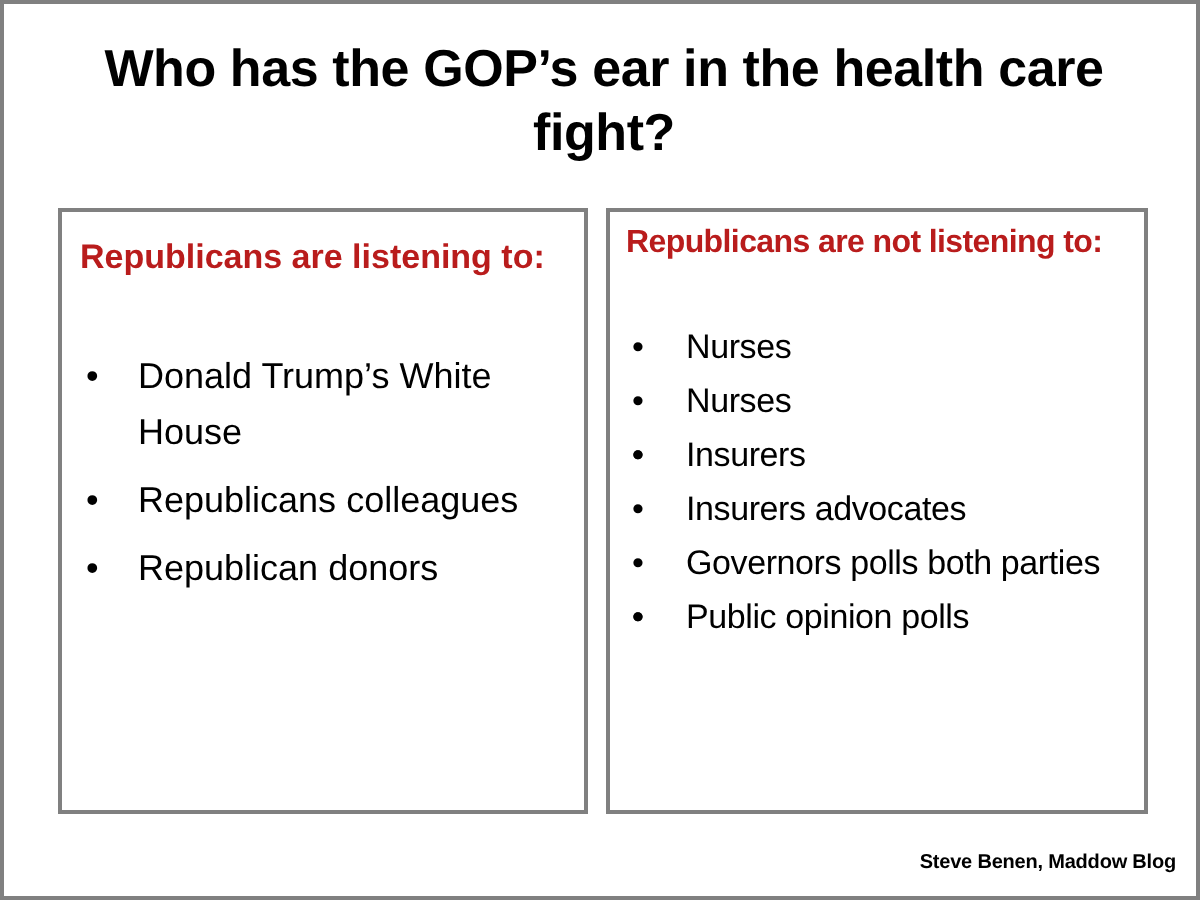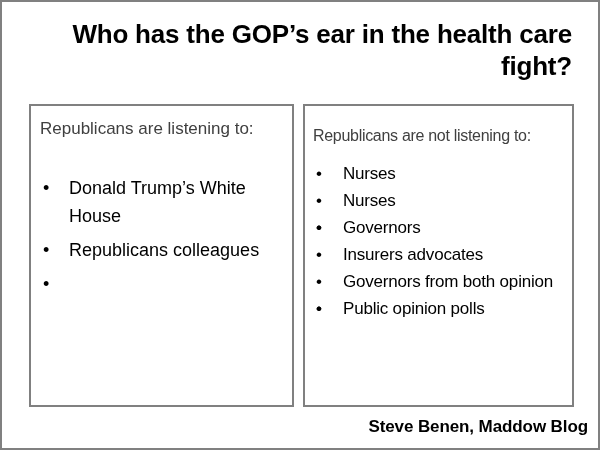--- a/index.html
+++ b/index.html
@@ -15,21 +15,21 @@
     box-sizing: border-box;
     border: 2px solid #808080;
     font-family: "Liberation Sans", sans-serif;
     overflow: hidden;
   }
   #slide-title {
     position: absolute;
     left: 30px;
     top: 16px;
     width: 540px;
-    text-align: right;
+    text-align: center;
     font-size: 26px;
     font-weight: bold;
     color: #000000;
     line-height: 32px;
     letter-spacing: -0.2px;
   }
   .panel {
     position: absolute;
     border: 2px solid #808080;
     box-sizing: border-box;
@@ -42,35 +42,35 @@
     width: 265px;
     height: 303px;
   }
   #panel-not-listening {
     left: 301px;
     top: 102px;
     width: 271px;
     height: 303px;
   }
   .panel-heading {
-    font-weight: normal;
-    color: #404040;
+    font-weight: bold;
+    color: #b91c1c;
   }
   #panel-listening .panel-heading {
     position: absolute;
     left: 9px;
     top: 10px;
     width: 250px;
     font-size: 17px;
     line-height: 26px;
   }
   #panel-not-listening .panel-heading {
     position: absolute;
     left: 8px;
-    top: 18px;
+    top: 4px;
     width: 258px;
     font-size: 16px;
     line-height: 24px;
     letter-spacing: -0.3px;
   }
   .bullet-list {
     list-style: none;
     margin: 0;
     padding: 0;
     position: absolute;
@@ -109,21 +109,21 @@
     left: 3px;
     top: 0;
     color: #000000;
   }
   #panel-listening .bullet-dot { font-size: 18px; line-height: 28px; }
   #panel-not-listening .bullet-dot { font-size: 17px; line-height: 27px; }
   #attribution {
     position: absolute;
     right: 10px;
     bottom: 11px;
-    font-size: 17px;
+    font-size: 10px;
     font-weight: bold;
     color: #000000;
     letter-spacing: -0.1px;
   }
 </style>
 </head>
 <body>
 
 <div id="slide">
 
@@ -135,49 +135,50 @@
       <li class="bullet-item">
         <span class="bullet-dot">•</span>
         <span>Donald Trump’s White House</span>
       </li>
       <li class="bullet-item">
         <span class="bullet-dot">•</span>
         <span>Republicans colleagues</span>
       </li>
       <li class="bullet-item">
         <span class="bullet-dot">•</span>
+        <span>Republican donors</span>
       </li>
     </ul>
   </div>
 
   <div class="panel" id="panel-not-listening">
     <div class="panel-heading">Republicans are not listening to:</div>
     <ul class="bullet-list">
       <li class="bullet-item">
         <span class="bullet-dot">•</span>
         <span>Nurses</span>
       </li>
       <li class="bullet-item">
         <span class="bullet-dot">•</span>
         <span>Nurses</span>
       </li>
       <li class="bullet-item">
         <span class="bullet-dot">•</span>
       </li>
       <li class="bullet-item">
         <span class="bullet-dot">•</span>
-        <span>Governors</span>
+        <span>Insurers</span>
       </li>
       <li class="bullet-item">
         <span class="bullet-dot">•</span>
         <span>Insurers advocates</span>
       </li>
       <li class="bullet-item">
         <span class="bullet-dot">•</span>
-        <span>Governors from both opinion</span>
+        <span>Governors polls both parties</span>
       </li>
       <li class="bullet-item">
         <span class="bullet-dot">•</span>
       </li>
       <li class="bullet-item">
         <span class="bullet-dot">•</span>
         <span>Public opinion polls</span>
       </li>
     </ul>
   </div>

